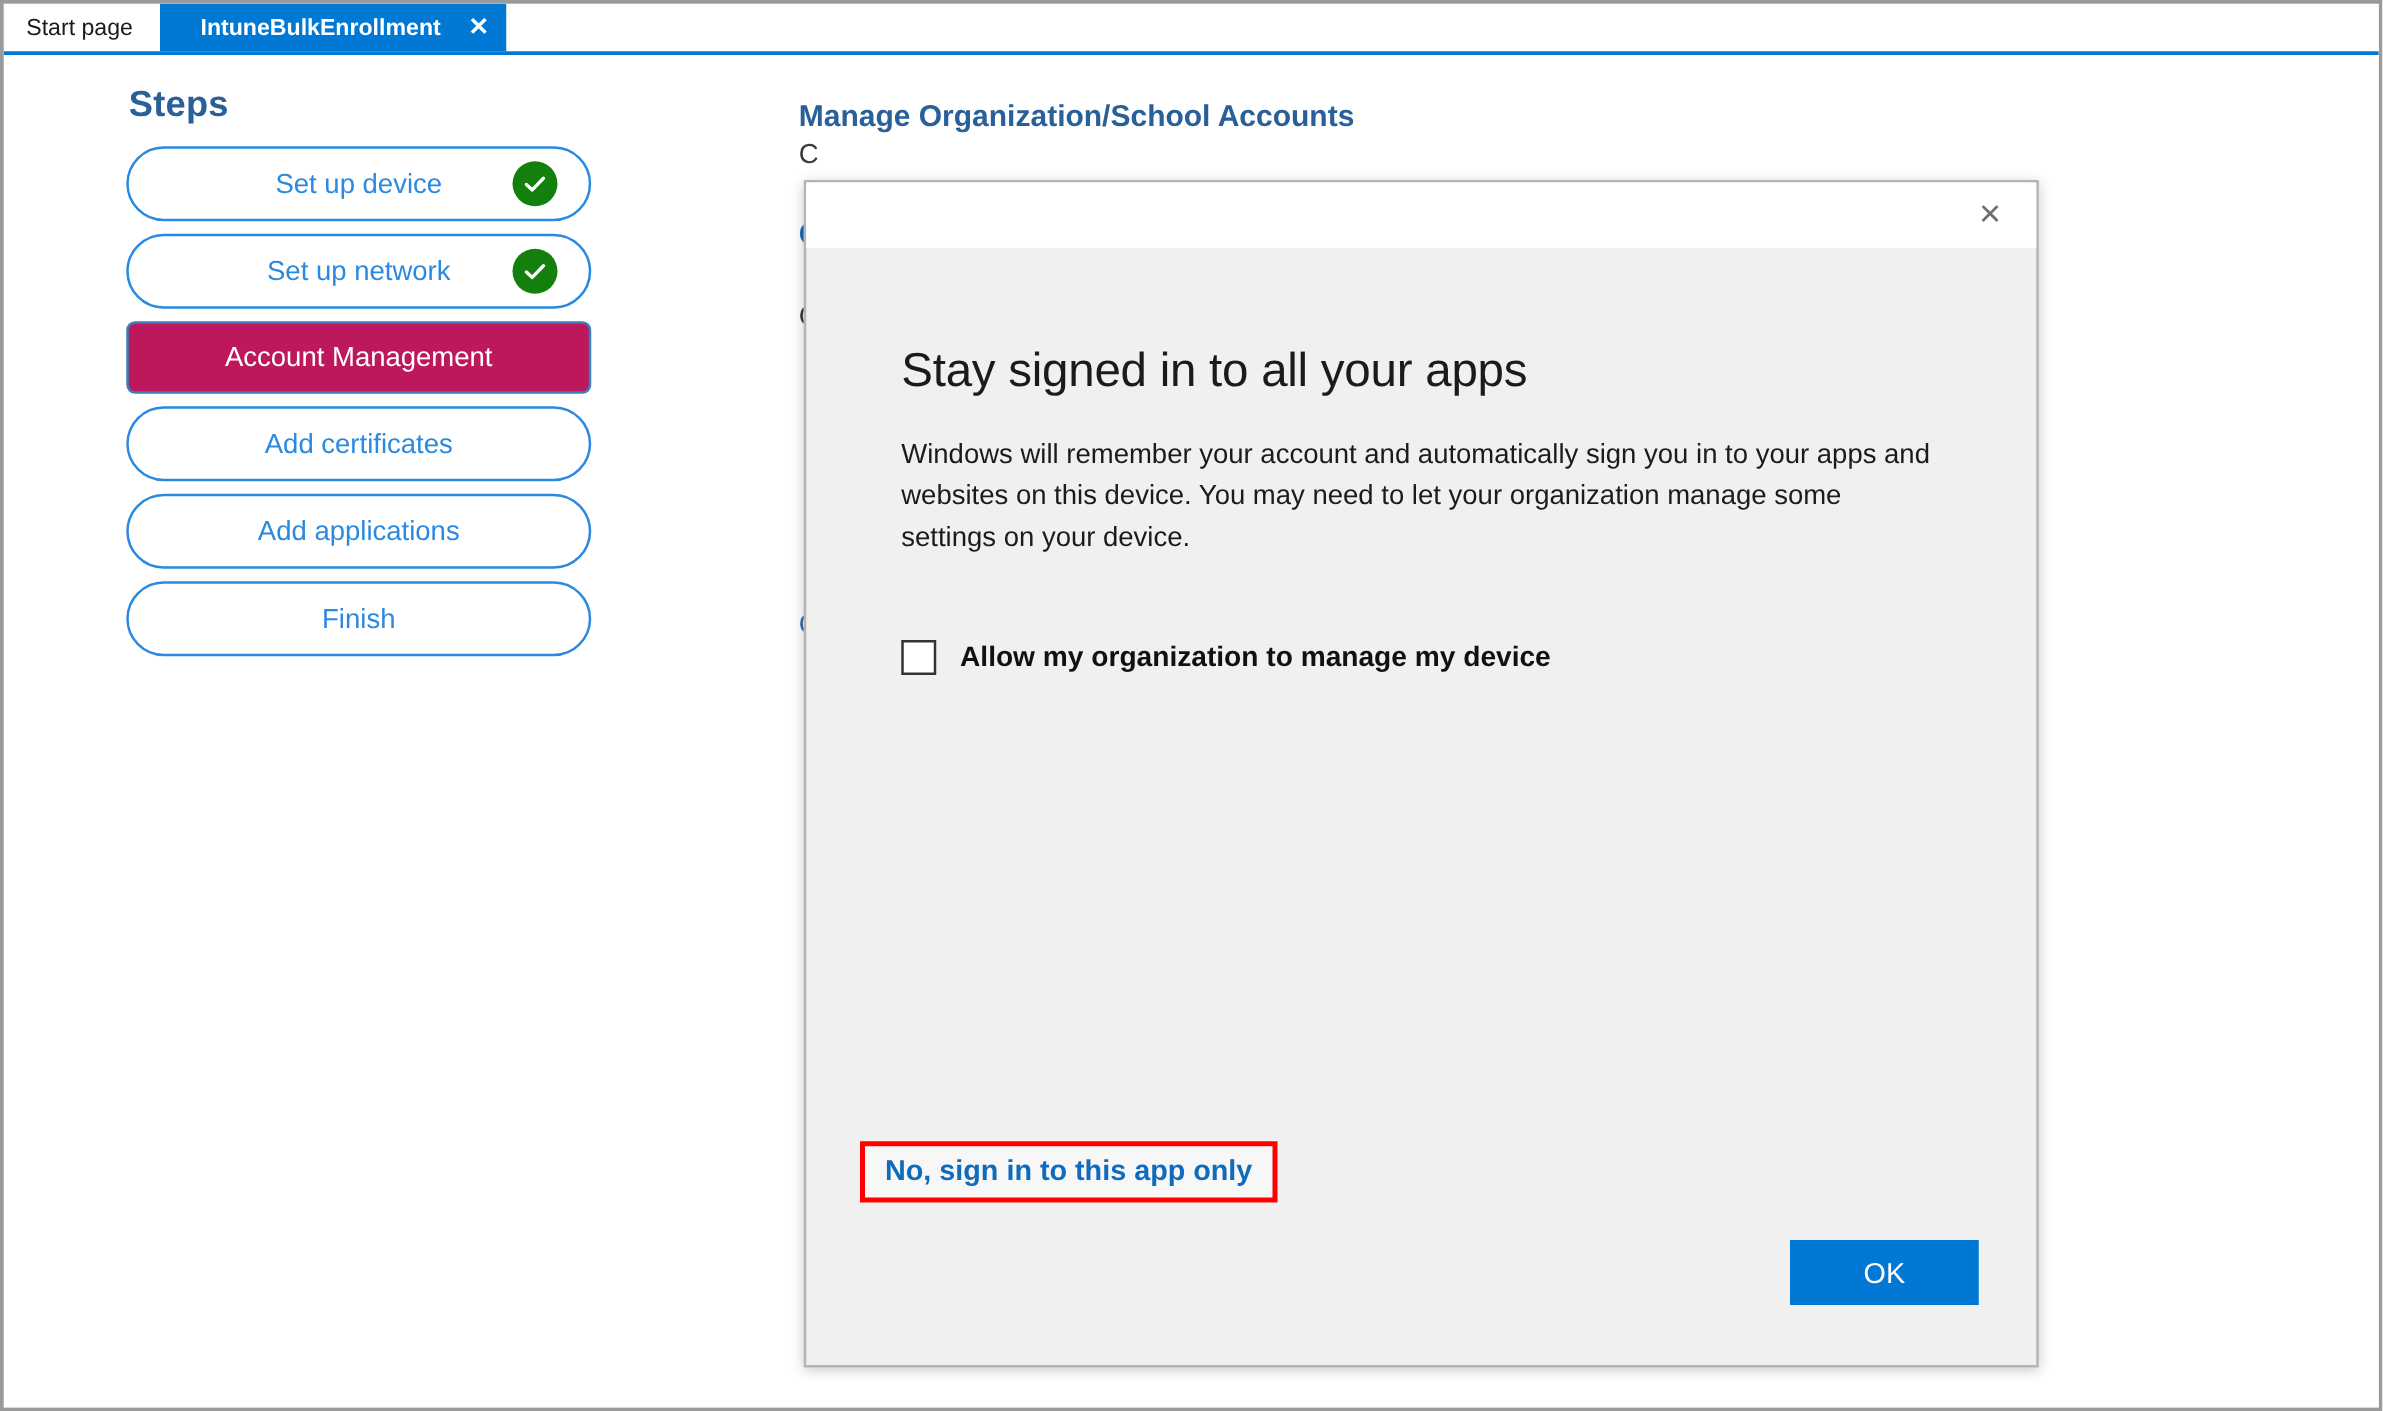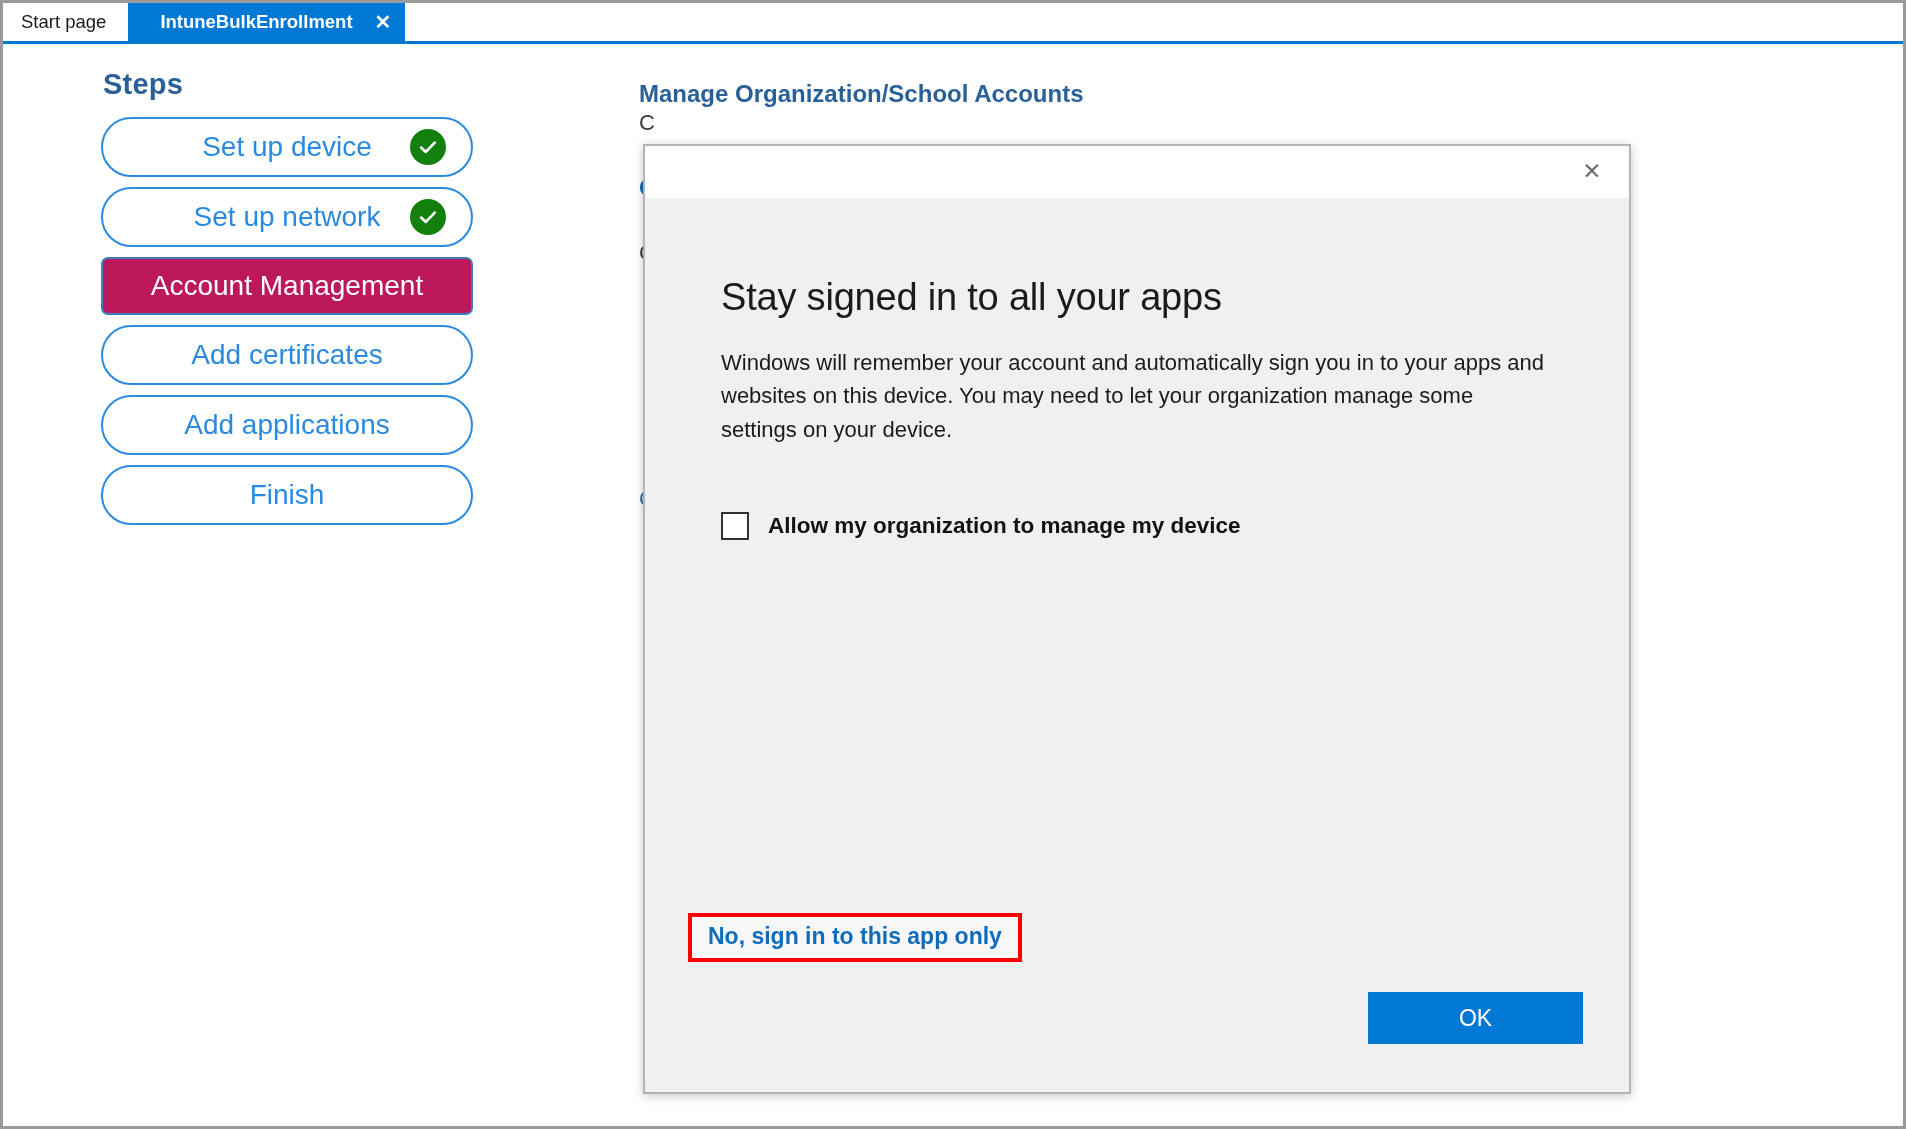--- a/index.html
+++ b/index.html
@@ -90,21 +90,21 @@
   }
   .step-btn {
     position: relative;
     width: 372px;
     height: 60px;
     margin-bottom: 10px;
     border: 2px solid #2a8ae0;
     border-radius: 31px;
     background: #ffffff;
     color: #2a8ae0;
-    font-size: 28px;
+    font-size: 22px;
     font-family: "Liberation Sans", sans-serif;
     display: flex;
     align-items: center;
     justify-content: center;
     cursor: pointer;
   }
   .step-btn.current {
     background: #be185d;
     border-color: #3d7ebc;
     color: #ffffff;
@@ -237,21 +237,21 @@
     font-weight: 700;
     color: #0f6cbd;
     text-decoration: none;
     cursor: pointer;
     white-space: nowrap;
   }
   #ok-button {
     position: absolute;
     right: 46px;
     bottom: 48px;
-    width: 215px;
+    width: 151px;
     height: 52px;
     background: #0078d4;
     color: #ffffff;
     border: none;
     font-size: 23px;
     font-family: "Liberation Sans", sans-serif;
     cursor: pointer;
   }
 </style>
 </head>

